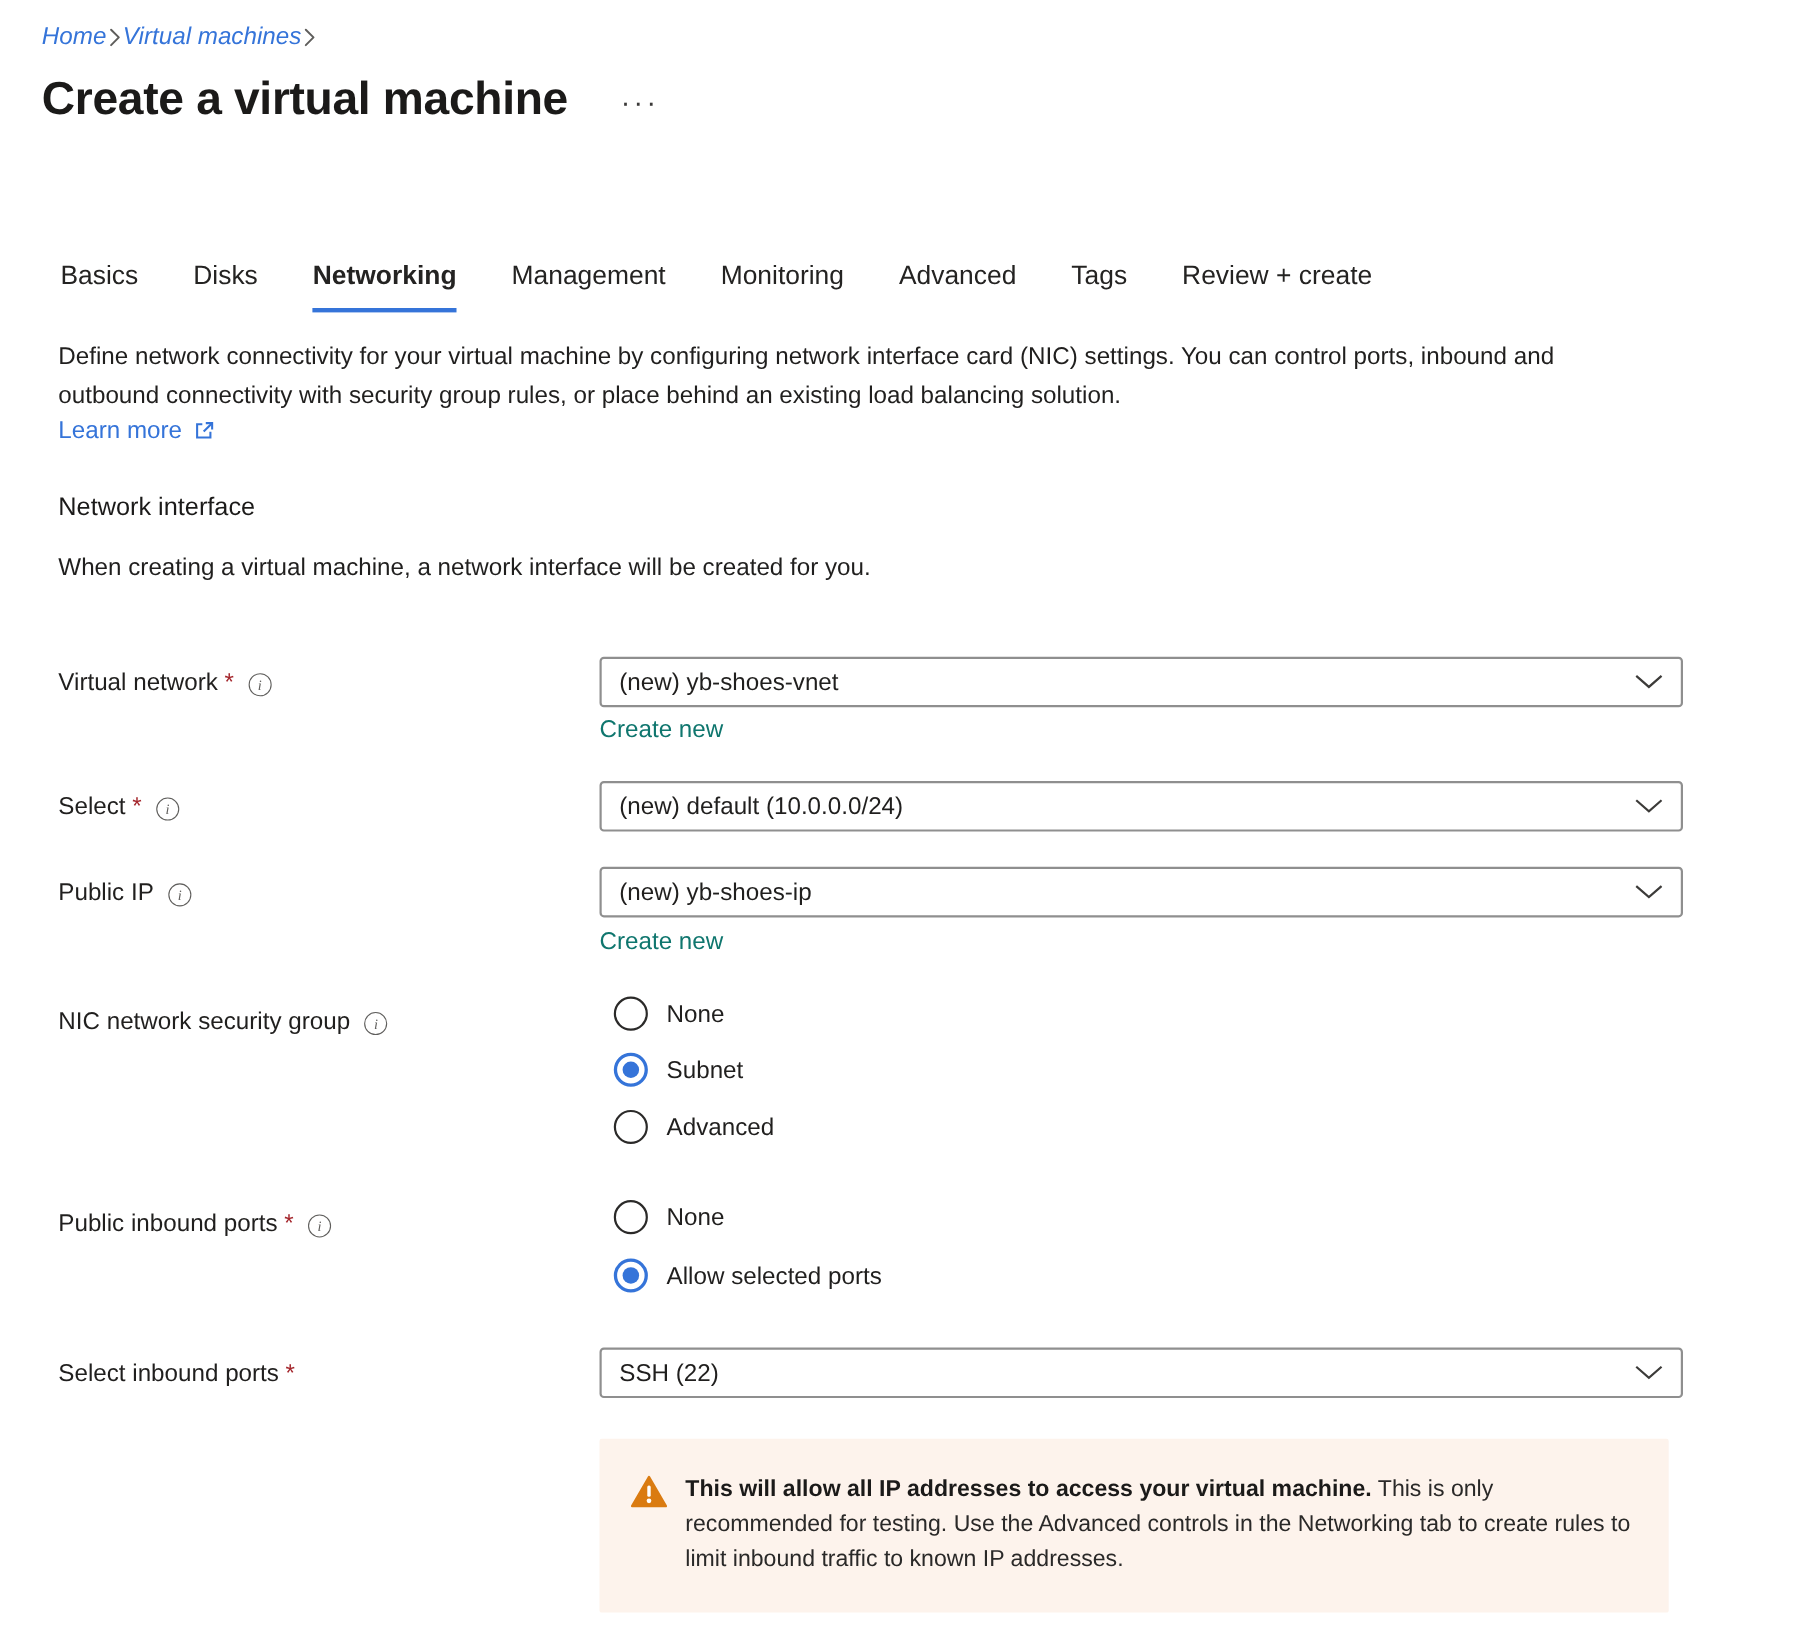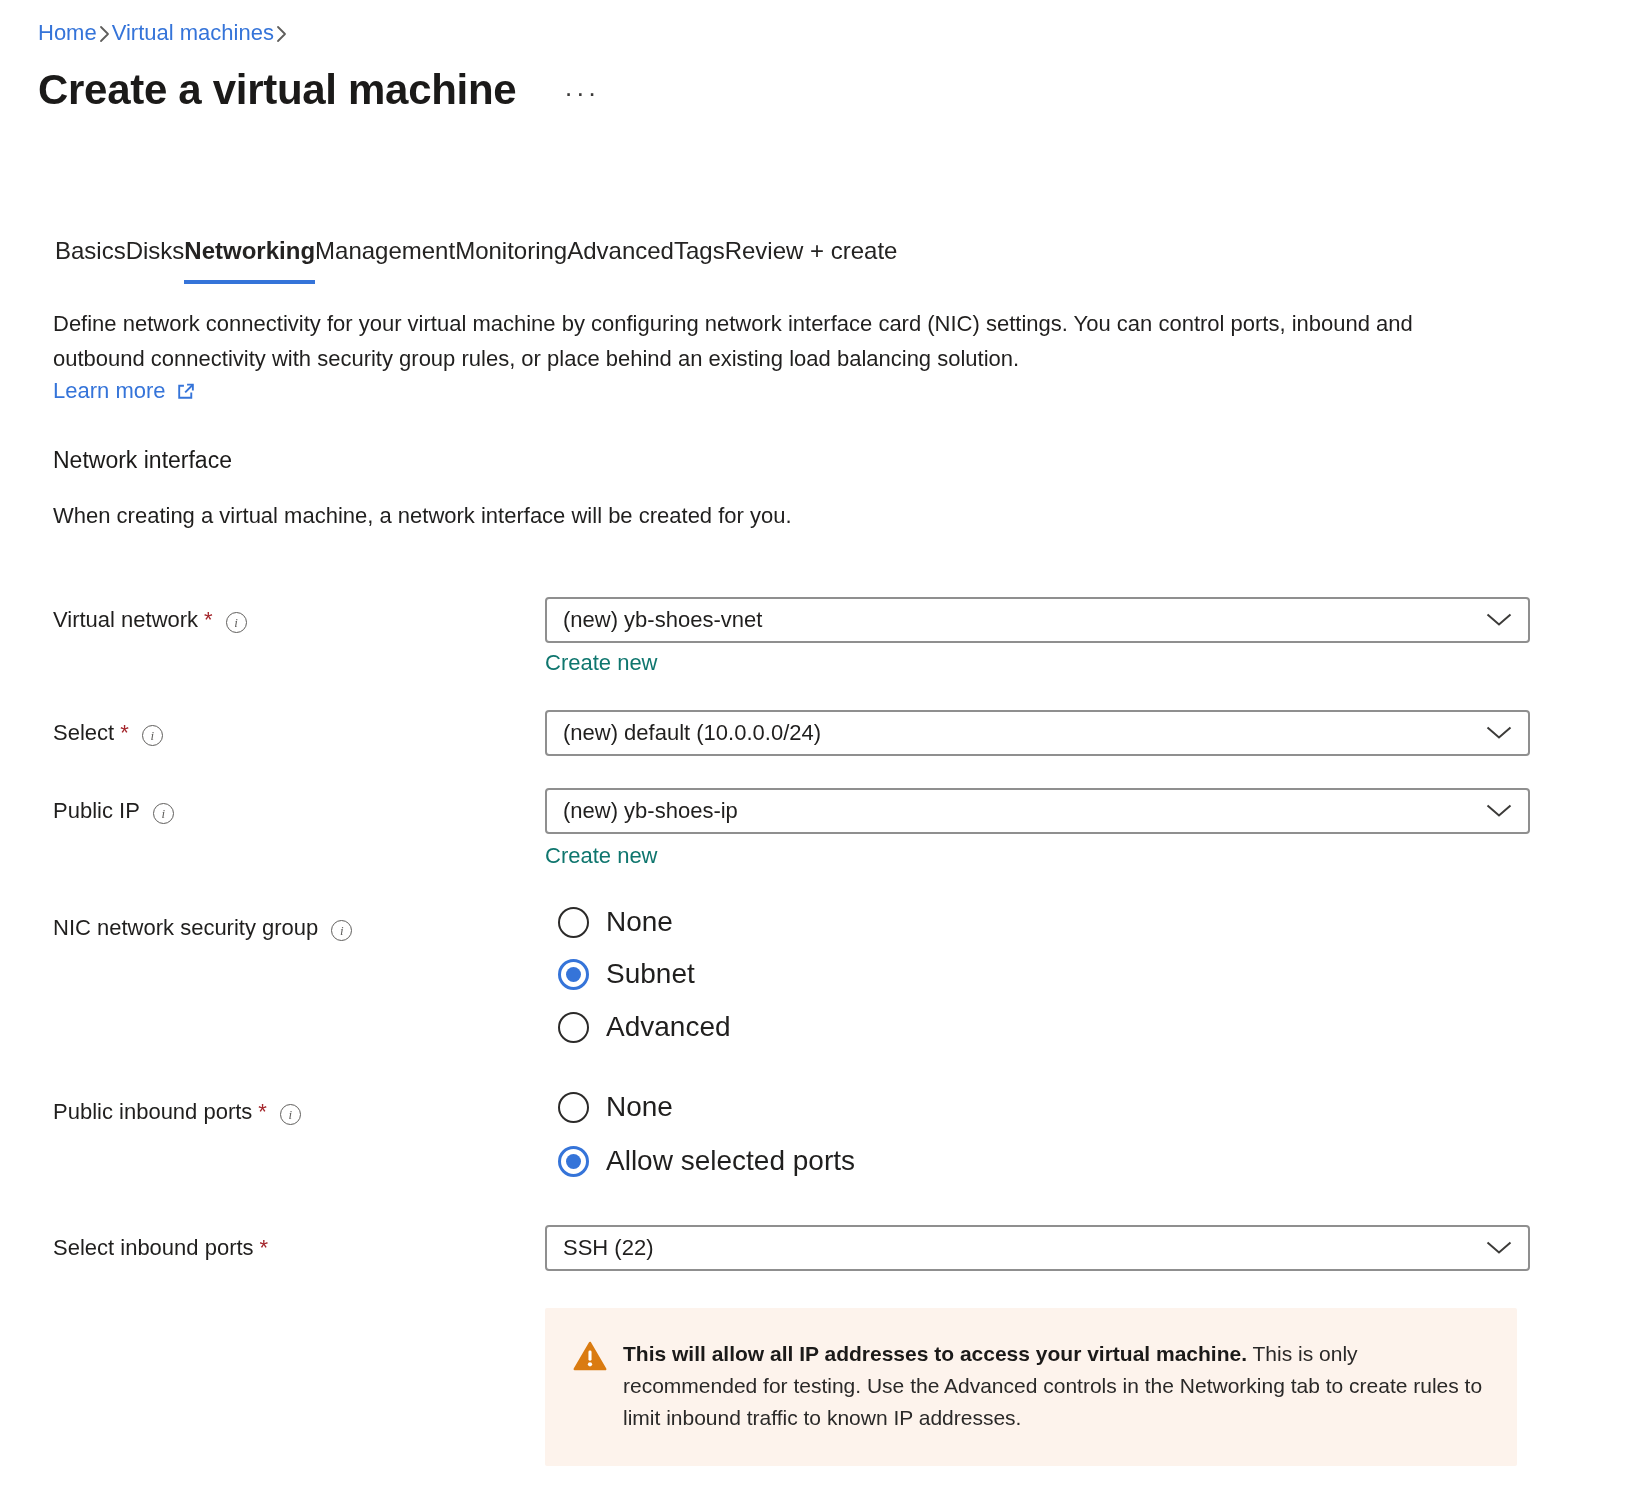--- a/index.html
+++ b/index.html
@@ -5,31 +5,31 @@
   html,body{margin:0;padding:0;background:#ffffff;}
   body{
     width:1644px;height:1502px;overflow:hidden;
     font-family:"Liberation Sans", sans-serif;
     color:#201f1e;
     -webkit-font-smoothing:antialiased;
   }
   .page{position:relative;width:1644px;height:1502px;background:#fff;}
 
   
-  .breadcrumb{position:absolute;left:38px;top:20px;display:flex;align-items:center;gap:2px;font-size:22px;}
+  .breadcrumb{position:absolute;left:38px;top:20px;display:flex;align-items:center;gap:2px;font-size:22px;font-style:italic;}
   .crumb{color:#3574d9;text-decoration:none;cursor:pointer;}
   .crumb-sep{display:flex;align-items:center;margin-top:2px;}
 
   
   .title-row{position:absolute;left:38px;top:66px;display:flex;align-items:center;gap:48px;}
   .page-title{font-size:42px;font-weight:700;margin:0;letter-spacing:-0.3px;color:#1b1a19;}
   .more-dots{font-size:26px;color:#3b3a39;letter-spacing:3px;cursor:pointer;line-height:1;margin-top:6px;}
 
   
-  .tabs{position:absolute;left:55px;top:237px;display:flex;font-size:24px;}
+  .tabs{position:absolute;left:55px;top:237px;display:flex;gap:50px;font-size:24px;}
   .tab{color:#242322;padding-bottom:15px;cursor:pointer;border-bottom:4px solid transparent;}
   .tab.active{font-weight:700;border-bottom-color:#3574d9;}
 
   
   .intro{position:absolute;left:53px;top:306px;width:1435px;font-size:22px;line-height:35px;margin:0;}
   .learn-more{position:absolute;left:53px;top:378px;display:flex;align-items:center;gap:9px;
     color:#3574d9;font-size:22px;text-decoration:none;cursor:pointer;}
 
   
   .section-heading{position:absolute;left:53px;top:447px;font-size:23px;font-weight:400;margin:0;color:#1b1a19;}
@@ -53,21 +53,21 @@
   .create-new{position:absolute;left:545px;color:#0f766e;font-size:22px;text-decoration:none;cursor:pointer;}
 
   
   .radio-group{position:absolute;left:558px;display:flex;flex-direction:column;}
   .radio{display:flex;align-items:center;gap:17px;cursor:pointer;}
   .rc{width:31px;height:31px;box-sizing:border-box;border:2.5px solid #2b2a29;border-radius:50%;
     position:relative;background:#fff;flex:0 0 auto;}
   .radio.selected .rc{border:3px solid #3574d9;}
   .radio.selected .rc::after{content:"";position:absolute;left:50%;top:50%;width:15px;height:15px;
     margin:-7.5px 0 0 -7.5px;border-radius:50%;background:#3574d9;}
-  .rl{font-size:28px;}
+  .rl{font-size:22px;}
 
   
   .warning{position:absolute;left:545px;top:1308px;width:972px;min-height:158px;box-sizing:border-box;
     background:#fdf3ec;border-radius:2px;padding:30px 28px;display:flex;gap:16px;align-items:flex-start;}
   .warning svg{flex:0 0 auto;margin-top:3px;}
   .warning p{margin:0;font-size:21px;line-height:32px;color:#2a2928;}
   .warning strong{font-weight:700;color:#1b1a19;}
 </style>
 </head>
 <body>

